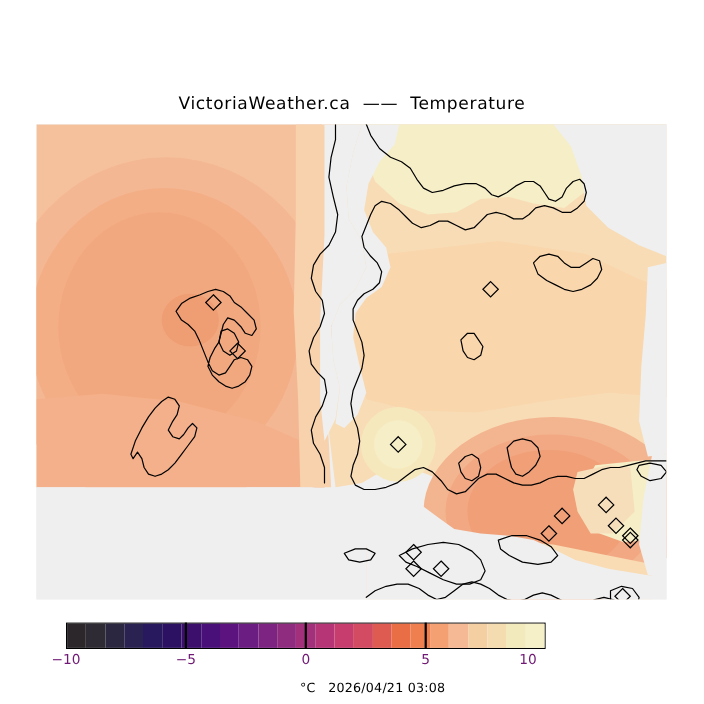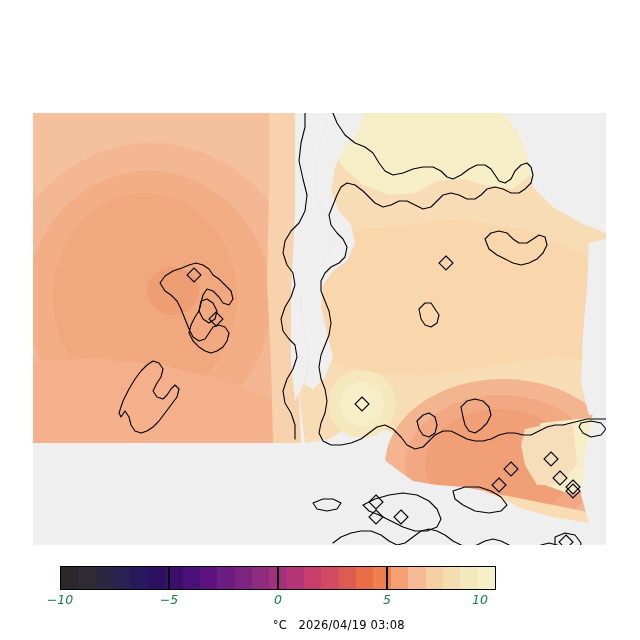--- a/index.html
+++ b/index.html
@@ -77,25 +77,24 @@
     position: absolute;
     width: 1.6px;
     background: #000000;
     top: 0;
     height: 24px;
   }
   .cb-label {
     position: absolute;
     top: 26px;
     font-size: 12.5px;
-    color: #15803d;
+    color: #701a75;
     transform: translateX(-50%);
     white-space: pre;
     font-family: "DejaVu Sans", sans-serif;
-    font-style: italic;
   }
   #cb-caption {
     position: absolute;
     left: 0;
     top: 604px;
     width: 640px;
     text-align: center;
     font-size: 11.5px;
     color: #000000;
     white-space: pre;
@@ -104,20 +103,21 @@
   }
   #cb-caption-inner {
     padding-left: 22px;
   }
 </style>
 </head>
 <body>
 
 <div id="root">
 
+  <div id="title">VictoriaWeather.ca  ——  Temperature</div>
 
   <div id="map-panel">
     <svg id="map-svg" viewBox="0 0 573 432" preserveAspectRatio="none">
       <defs>
         <clipPath id="panelClip">
           <rect x="0" y="0" width="573" height="432"></rect>
         </clipPath>
         <clipPath id="dataClip">
           <path d="M0,0 L250,0 L256,30 L250,70 L240,110 L236,150 L240,200
                    L248,240 L250,280 L254,310 L262,325 L285,330 L300,330
@@ -378,16 +378,16 @@
     <div id="colorbar-labels">
         <div class="cb-label" style="left: 0px;">−10</div>
         <div class="cb-label" style="left: 109px;">−5</div>
         <div class="cb-label" style="left: 218px;">0</div>
         <div class="cb-label" style="left: 327px;">5</div>
         <div class="cb-label" style="left: 420px;">10</div>
       </div>
   </div>
 
   <div id="cb-caption">
-    <span id="cb-caption-inner">°C   2026/04/19 03:08</span>
+    <span id="cb-caption-inner">°C   2026/04/21 03:08</span>
   </div>
 
 </div>
 
 </body></html>

